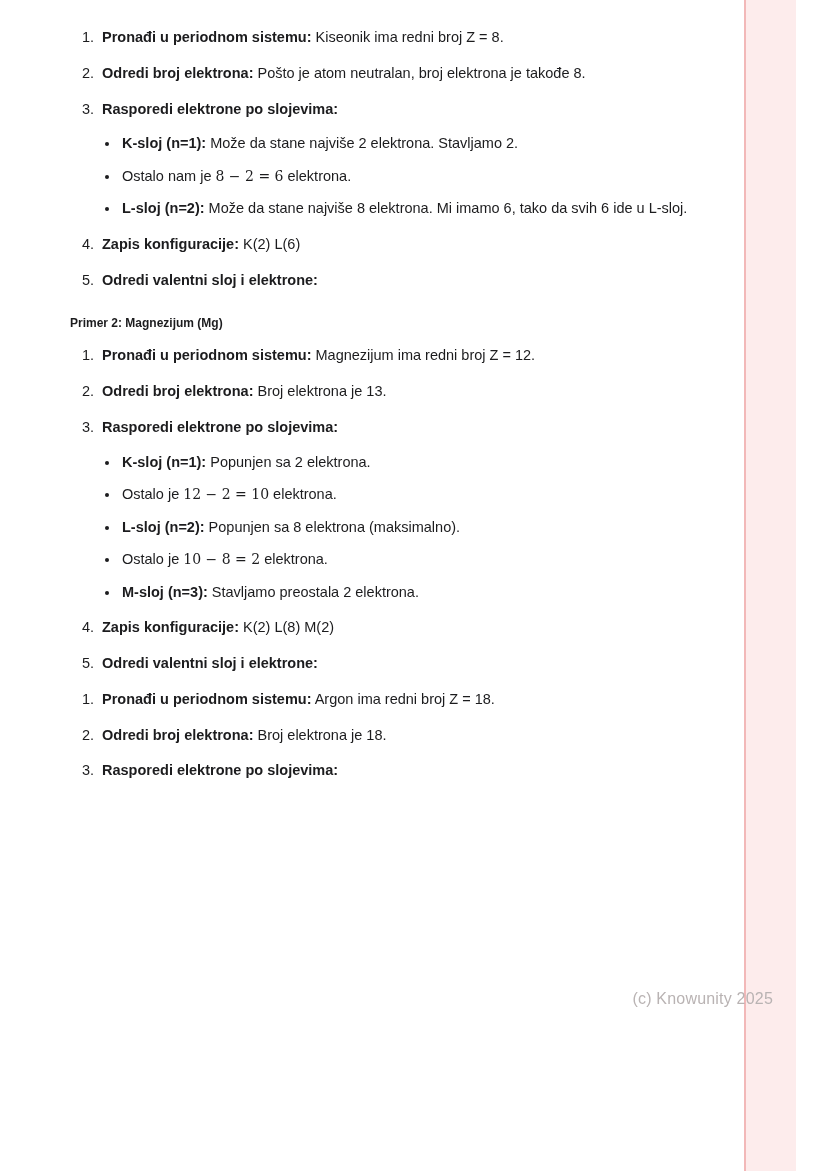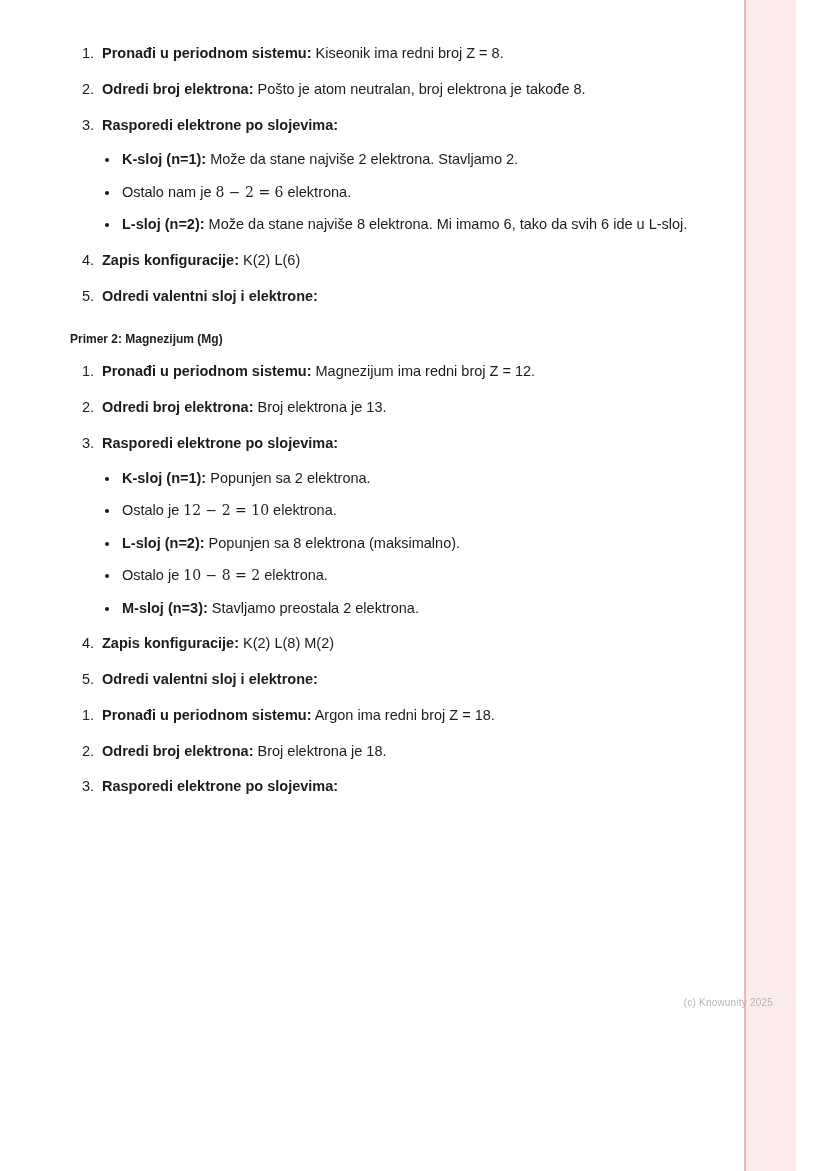--- a/index.html
+++ b/index.html
@@ -13,21 +13,21 @@
     font-family: "Liberation Sans", sans-serif;
     color: #1c1c1e;
     position: relative;
     overflow: hidden;
   }
   .page {
     position: relative;
     width: 828px;
     height: 1060px;
     box-sizing: border-box;
-    padding: 36px 60px 0 70px;
+    padding: 20px 60px 0 70px;
   }
   
   .side-strip {
     position: absolute;
     top: 0;
     right: 32px;
     width: 50px;
     height: 1171px;
     background: #fdecec;
     border-left: 2px solid #f2b8b8;
@@ -74,21 +74,21 @@
     margin: 18px 0 8px 0;
     padding: 0;
   }
   .block {
     margin-bottom: 2px;
   }
   .watermark {
     position: absolute;
     right: 55px;
     bottom: 52px;
-    font-size: 10px;
+    font-size: 16px;
     color: #b9b3b3;
     letter-spacing: 0.2px;
     font-family: "Liberation Sans", sans-serif;
   }
 </style>
 </head>
 <body>
 
 <div class="page">
 

